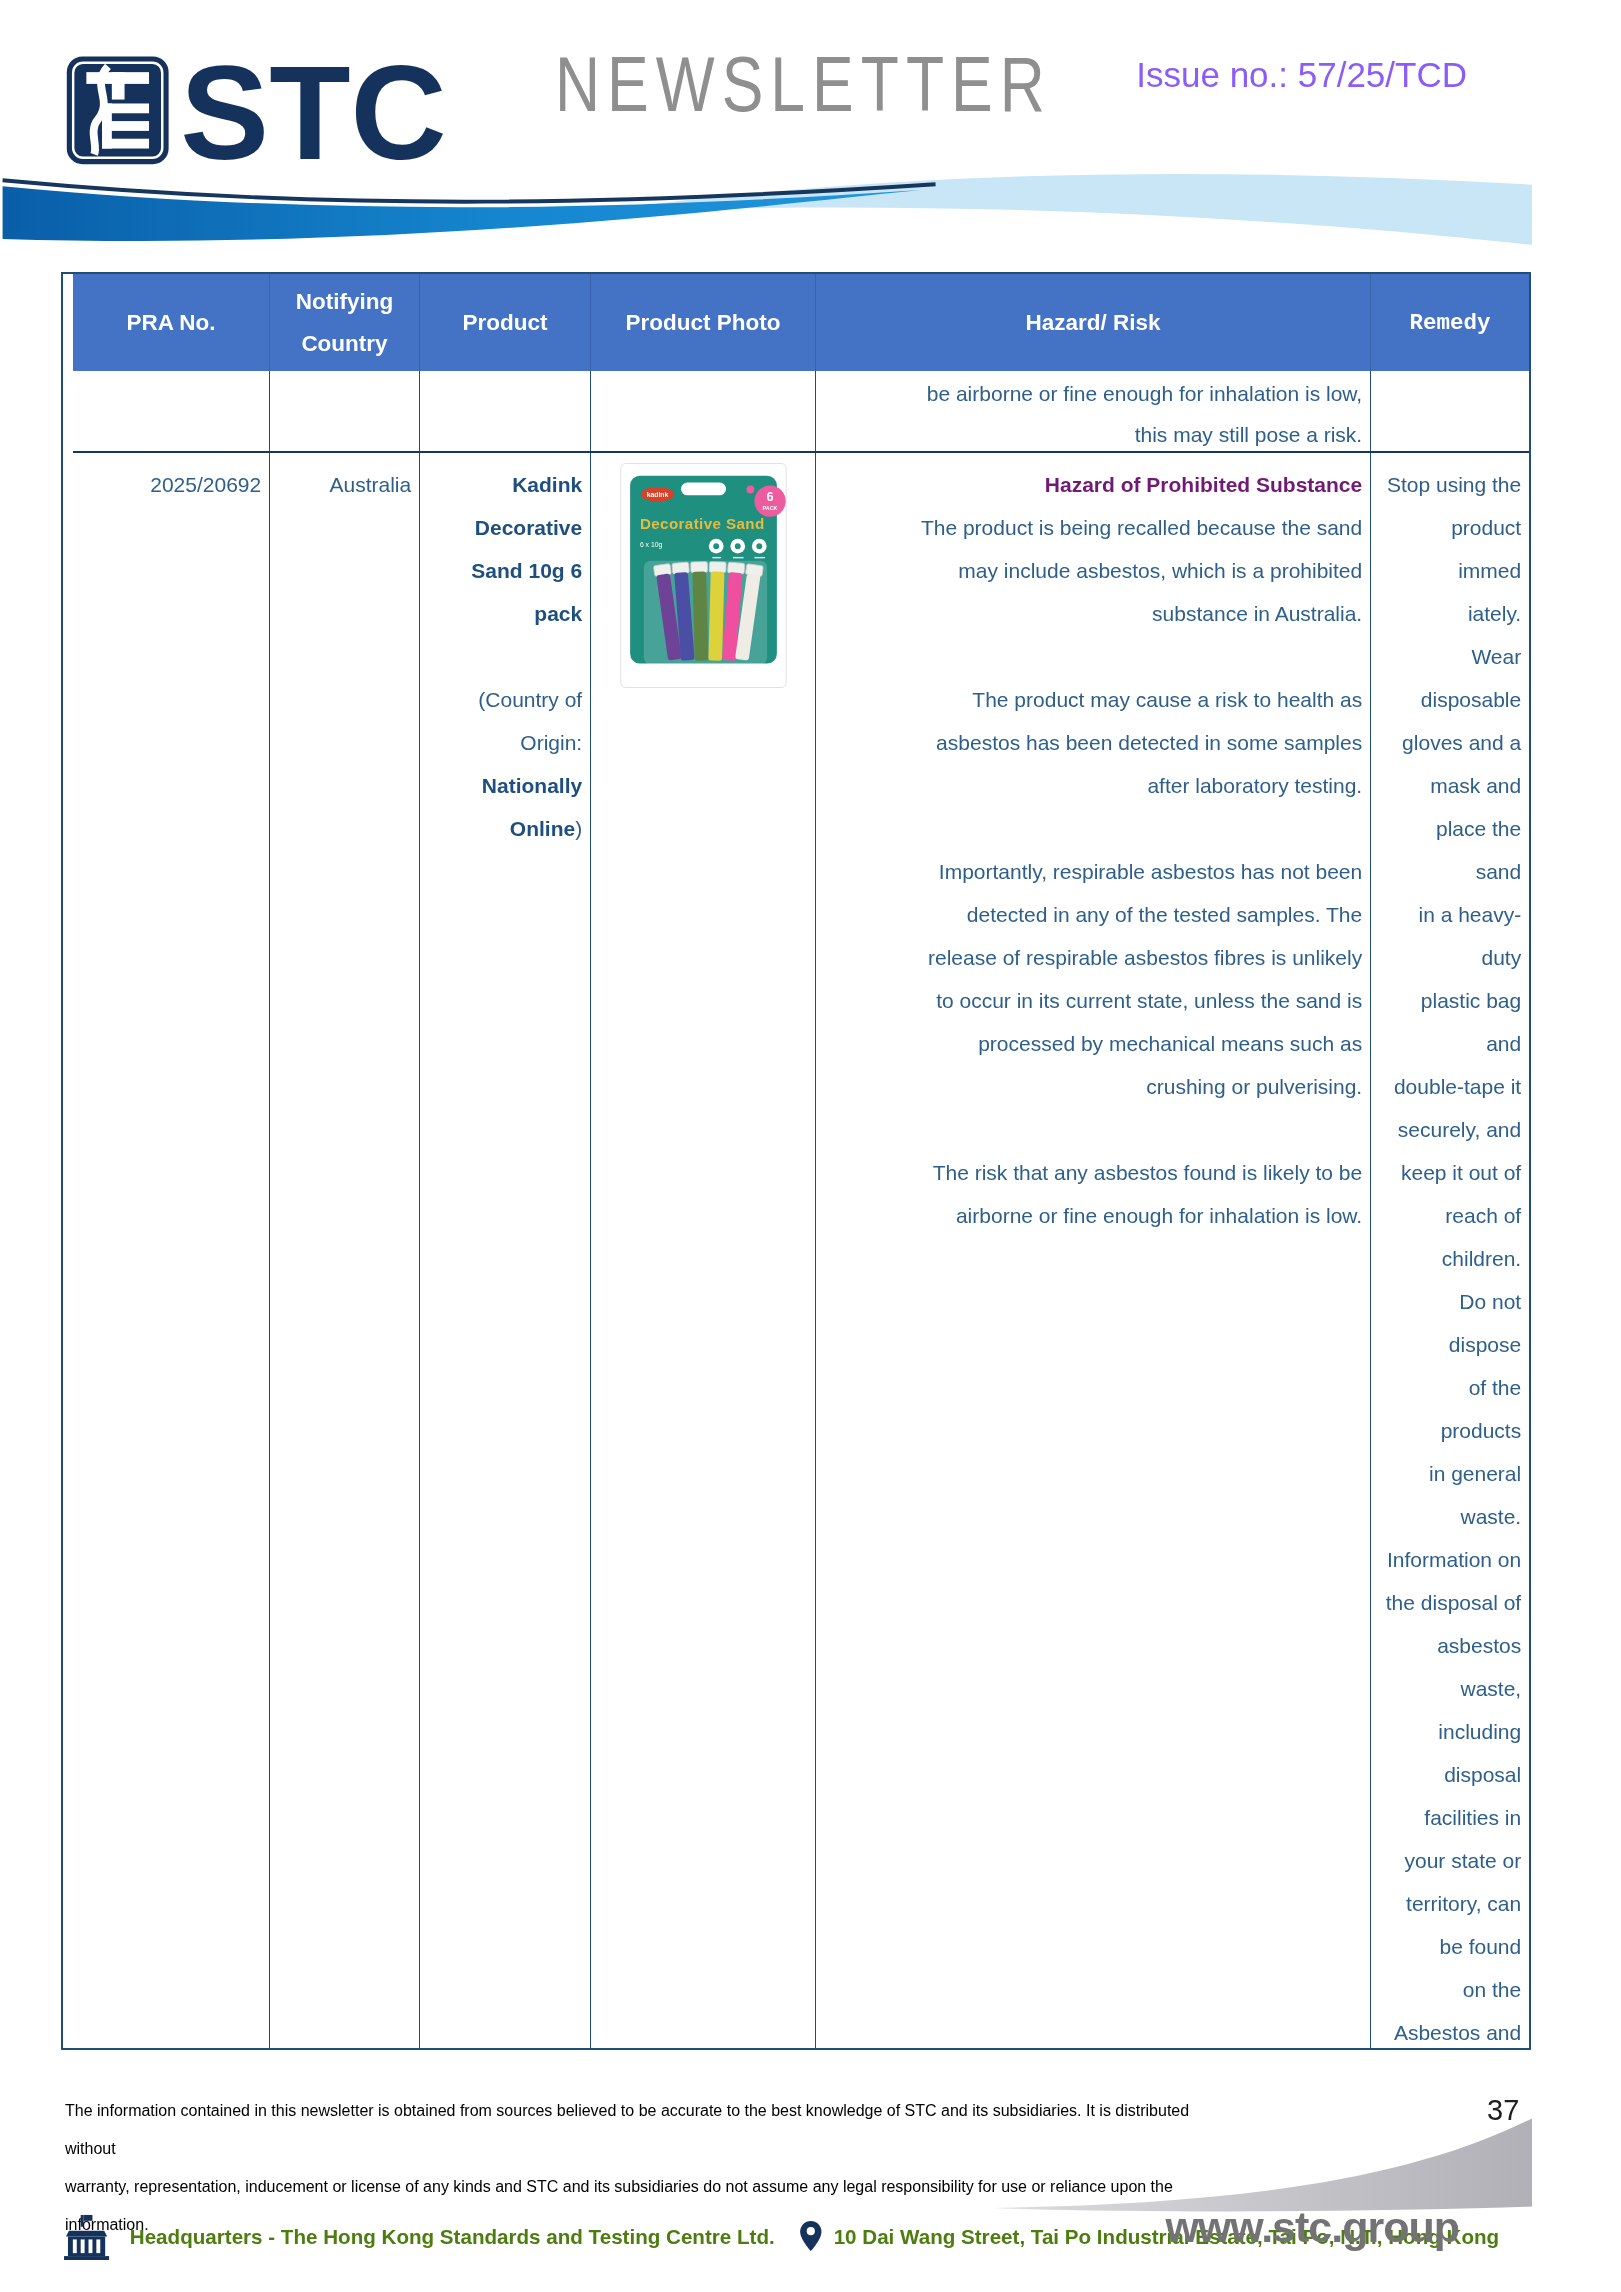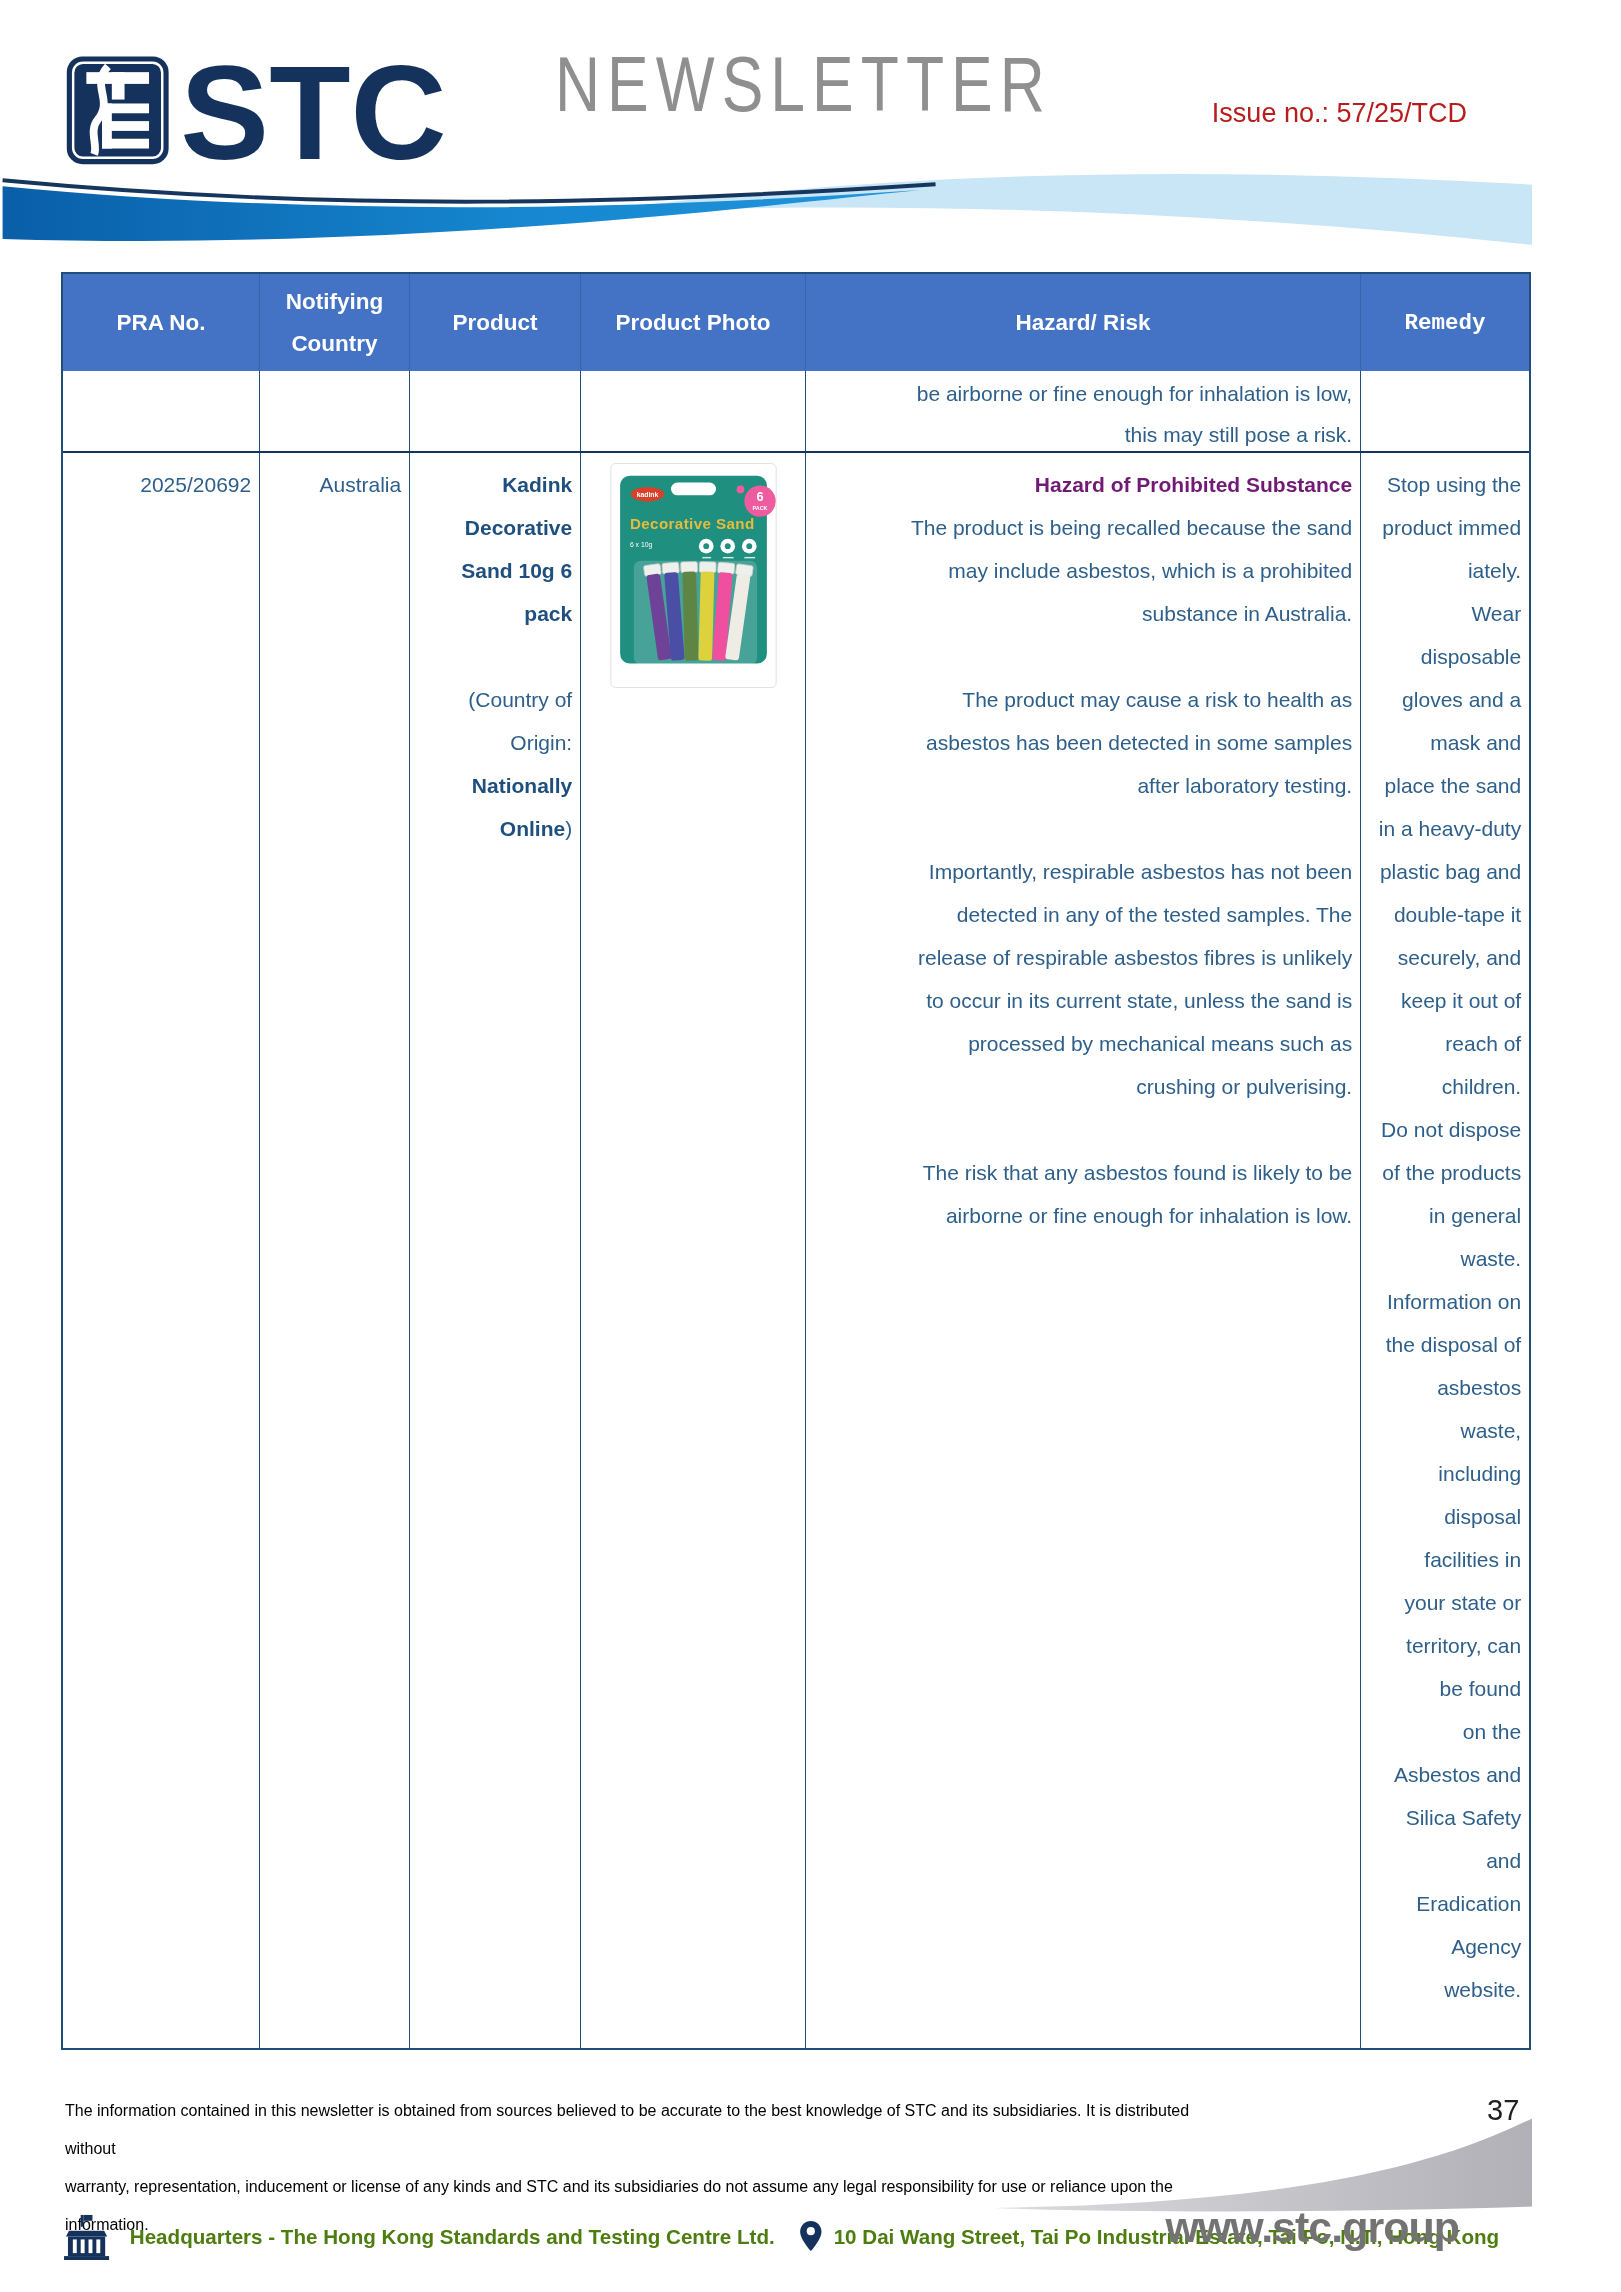--- a/index.html
+++ b/index.html
@@ -7,28 +7,28 @@
     position:relative;width:1532px;height:2293px;background:#ffffff;
     font-family:"Liberation Sans",sans-serif;overflow:hidden;
   }
   
   .logo-svg{position:absolute;left:57px;top:29px;}
   .newsletter-title{
     position:absolute;left:555px;top:39px;font-size:78px;font-weight:400;
     color:#8f8f8f;letter-spacing:8.8px;transform:scaleX(.8);transform-origin:left top;
     white-space:nowrap;
   }
-  .issue-no{position:absolute;right:65px;top:55px;font-size:27px;color:#b91c1c;margin-top:43px;}
+  .issue-no{position:absolute;right:65px;top:55px;font-size:35px;color:#8b5cf6;}
   .wave-svg{position:absolute;left:0;top:150px;}
   
   .stc-table{
     position:absolute;left:61px;top:272px;width:1470px;
     border:2px solid #1f4e79;box-sizing:border-box;background:#fff;
   }
-  .t-grid{display:grid;grid-template-columns:197px 150px 171px 225px 555px 1fr;}
+  .t-grid{display:grid;grid-template-columns:197px 150px 171px 225px 555px 1fr;margin-left:10px;}
   .th{
     background:#4472c4;color:#ffffff;font-weight:bold;font-size:22.5px;line-height:42px;
     display:flex;align-items:center;justify-content:center;text-align:center;
     min-height:97px;border-right:1px solid #3a63ad;padding:0 5.9px;box-sizing:border-box;
   }
   .th:last-child{border-right:none;font-family:Liberation Mono, monospace;}
   .t-row .td{
     border-right:1px solid #1f4e79;box-sizing:border-box;
     color:#2d5f8a;font-size:21px;line-height:43px;
     padding:9.8px 7.8px 7.8px 14.7px;overflow:hidden;text-align:right;

